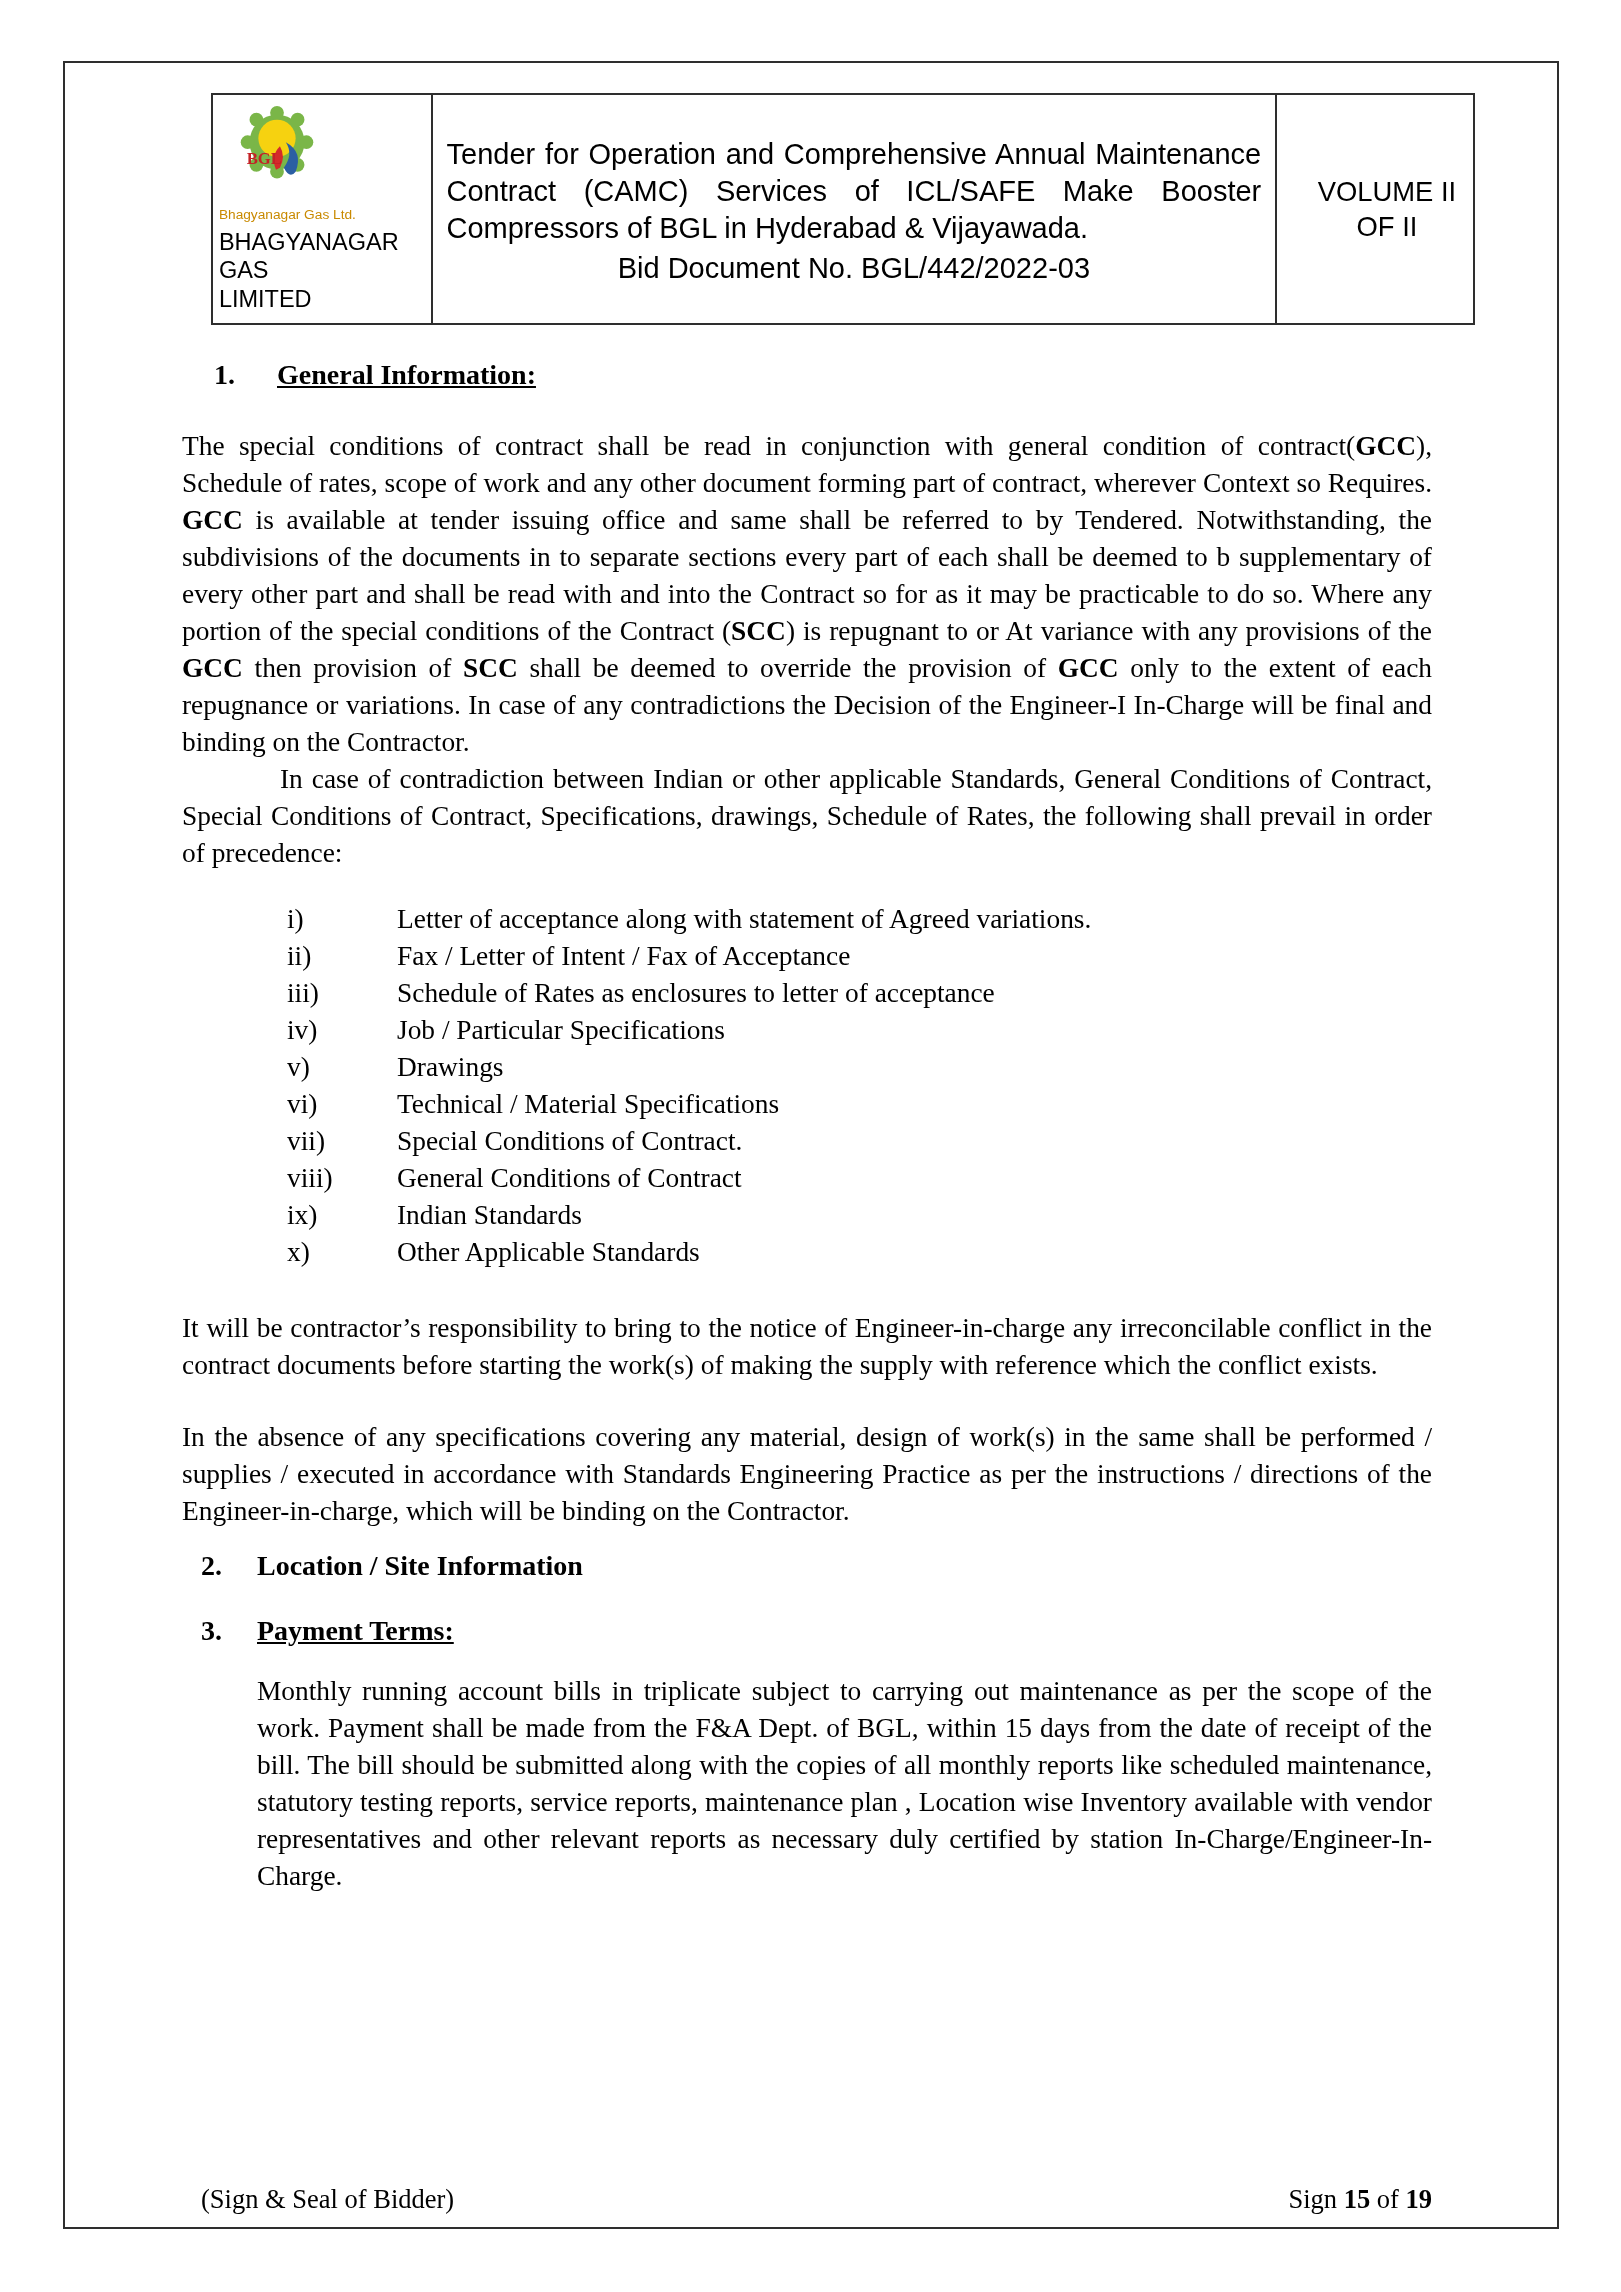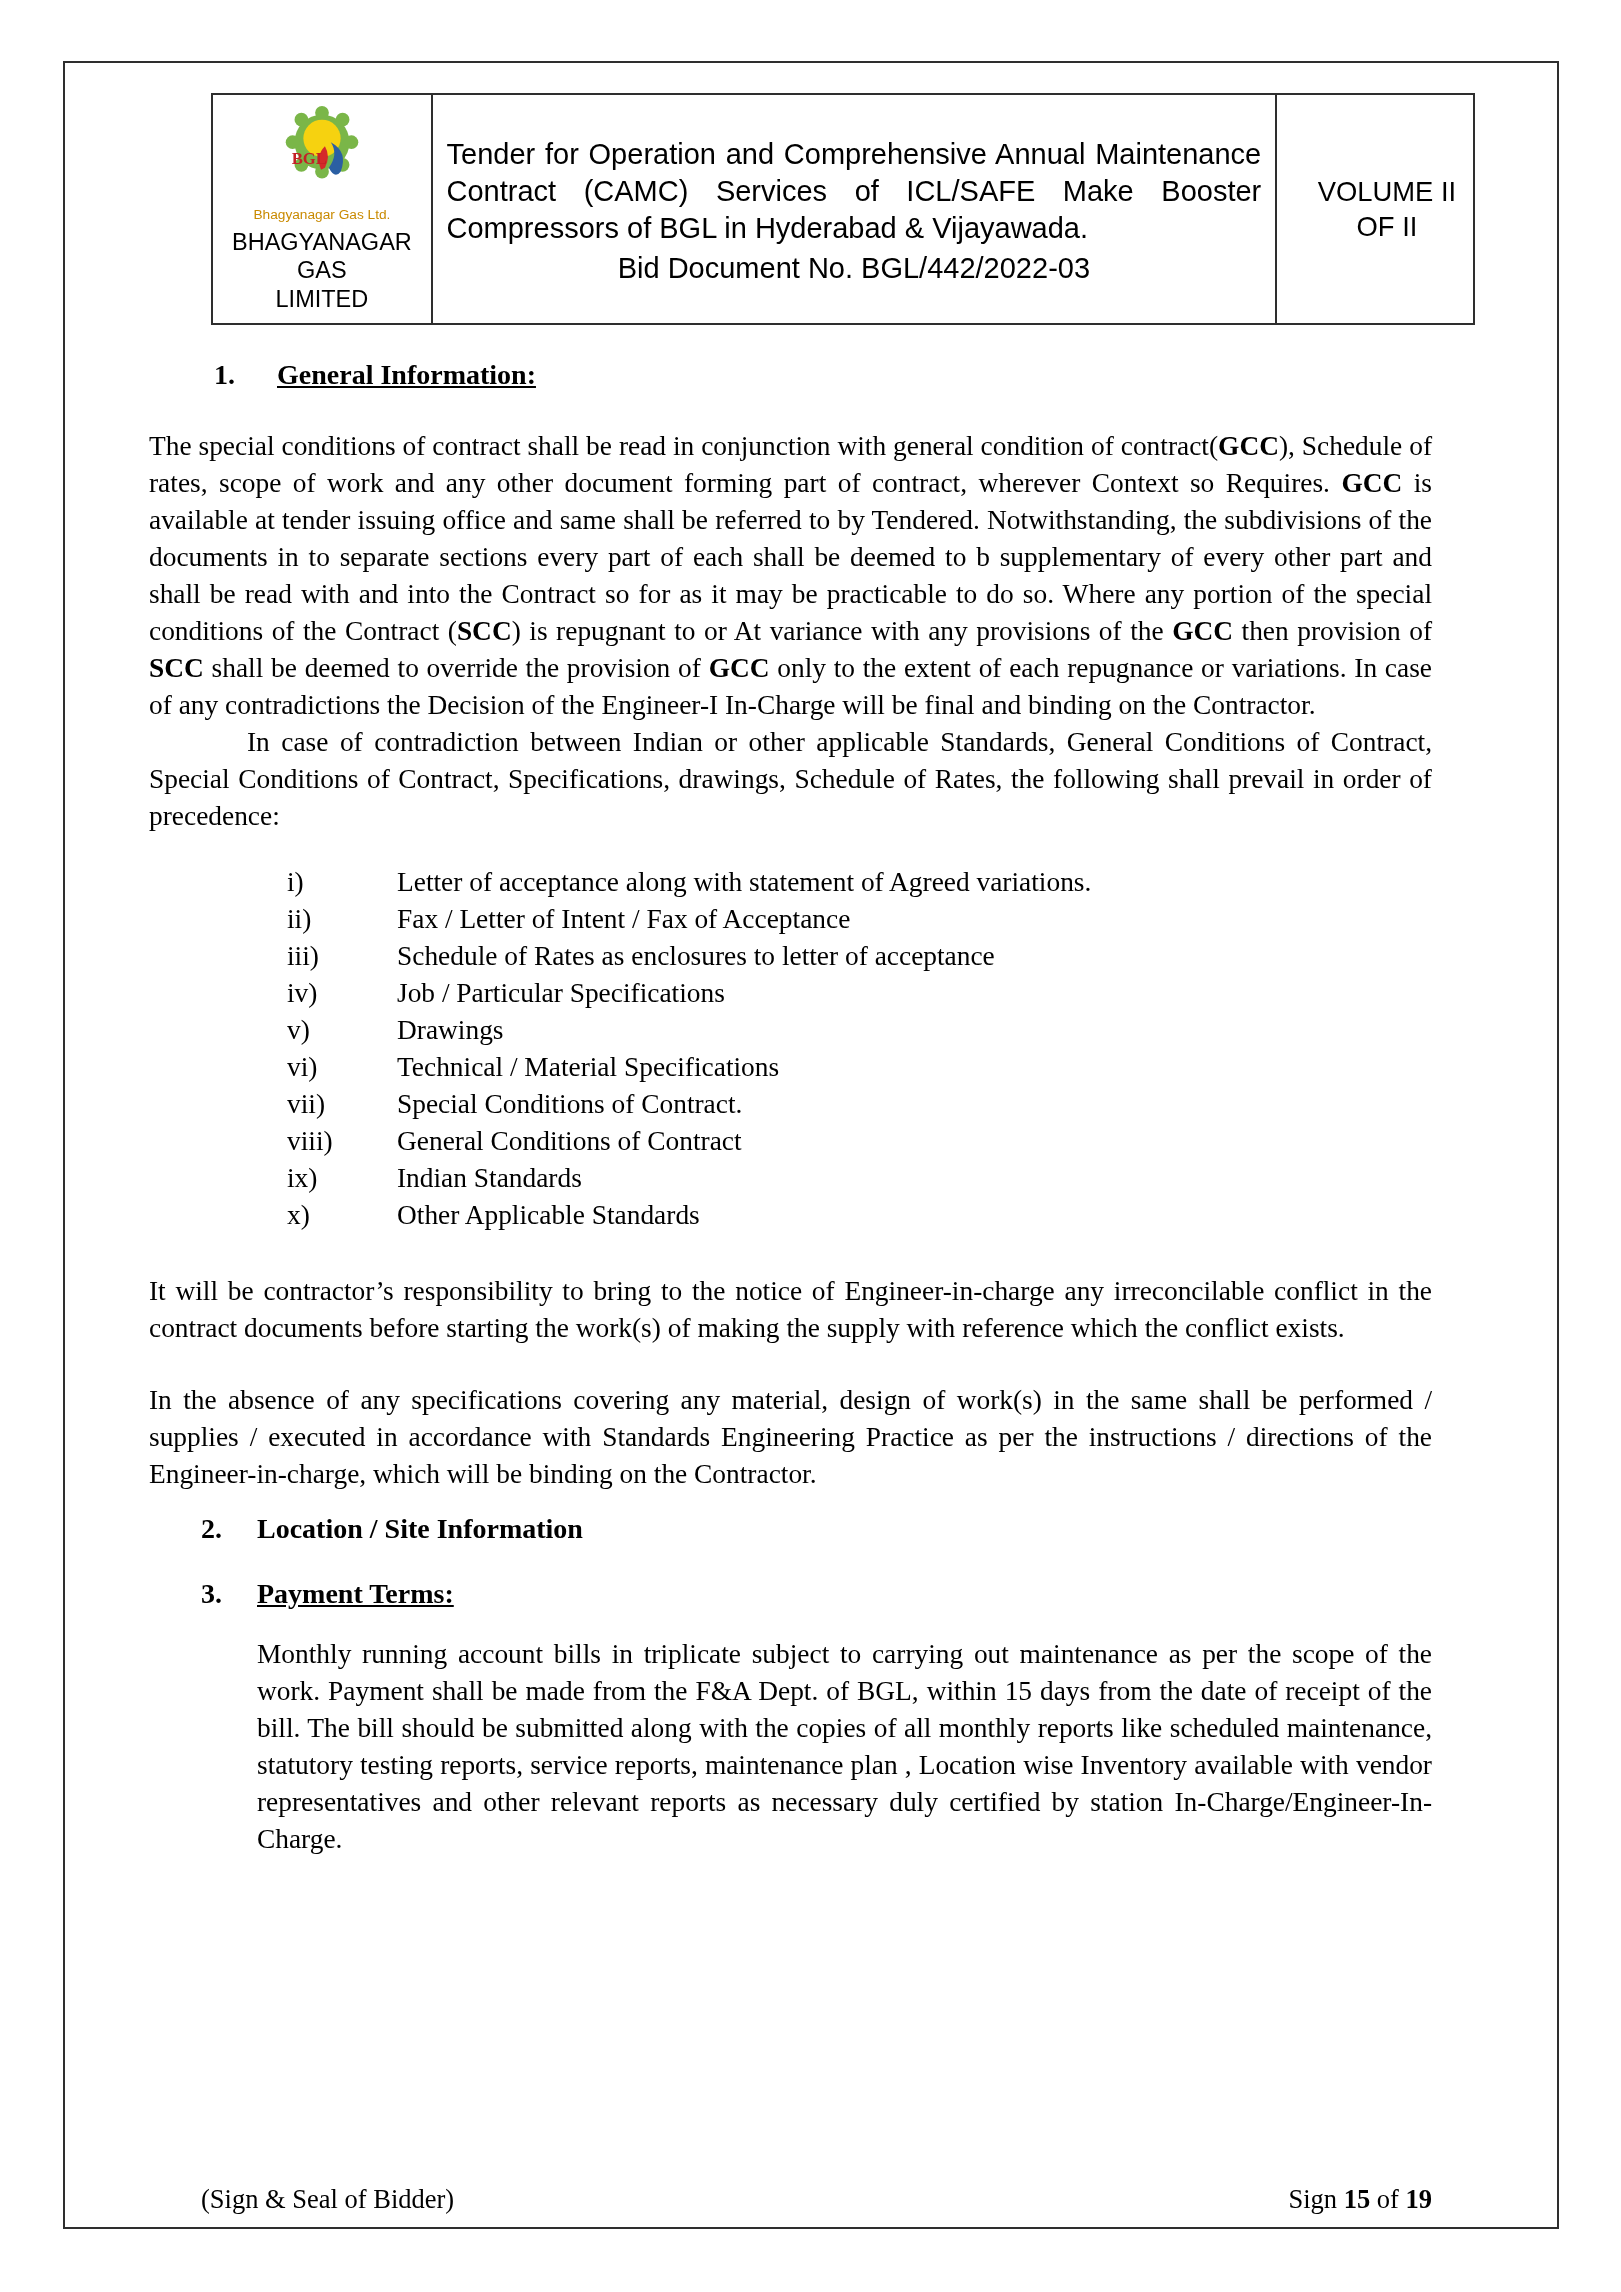--- a/index.html
+++ b/index.html
@@ -12,38 +12,38 @@
     position:absolute; left:63px; top:61px; width:1496px; height:2168px;
     border:2px solid #2e2e2e; background:#fff;
   }
   
   .header-table {
     border-collapse:collapse; table-layout:fixed;
     margin:30px 0 0 146px; width:1264px;
     font-family:"Liberation Sans", sans-serif;
   }
   .header-table td { border:2px solid #2e2e2e; vertical-align:middle; }
-  .logo-cell { width:212px; text-align:center; padding:7.8px 5.9px 9.8px; }
+  .logo-cell { width:212px; padding:7.8px 5.9px 9.8px; }
   .logo-caption { font-size:13.7px; color:#c98a00; margin-top:-2px; }
   .org-name { font-size:23.5px; line-height:1.22; white-space:pre-line; margin-top:5.9px; }
   .title-cell { width:814px; padding:7.8px 13.7px 5.9px; }
   .tender-title { font-size:29px; line-height:1.28; text-align:justify; }
   .bid-no { font-size:29px; text-align:center; margin-top:5px; }
   .volume-cell { width:191px; text-align:center; font-size:27.4px; line-height:1.3; white-space:pre-line;padding-left:24px; }
   
   .h-row { display:flex; font-weight:bold; font-size:28px; }
   .h1-row { margin-left:149px; margin-top:34px; }
   .h23-row { margin-left:136px; }
   .h-num-1 { width:63px; }
   .h-num-23 { width:56px; }
   .underlined { text-decoration:underline; }
   .para {
     font-size:27.4px; line-height:37px; text-align:justify;
   }
-  .s1-para { margin-left:84px; margin-right:125px; }
+  .s1-para { margin-left:117px; margin-right:125px; }
   .p-first { margin-top:37px; }
   .p-indent { text-indent:98px; }
   .prec-list { margin-top:29px; margin-left:222px; font-size:27.4px; line-height:37px; }
   .prec-item { display:flex; }
   .prec-marker { width:110px; flex:0 0 110px; }
   .p3 { margin-top:39px; }
   .p4 { margin-top:35px; }
   .h2-row { margin-top:19.6px; }
   .sor-line { margin-left:180px; margin-top:17.6px; font-size:27.4px; line-height:37px; }
   .h3-row { margin-top:33px; }

